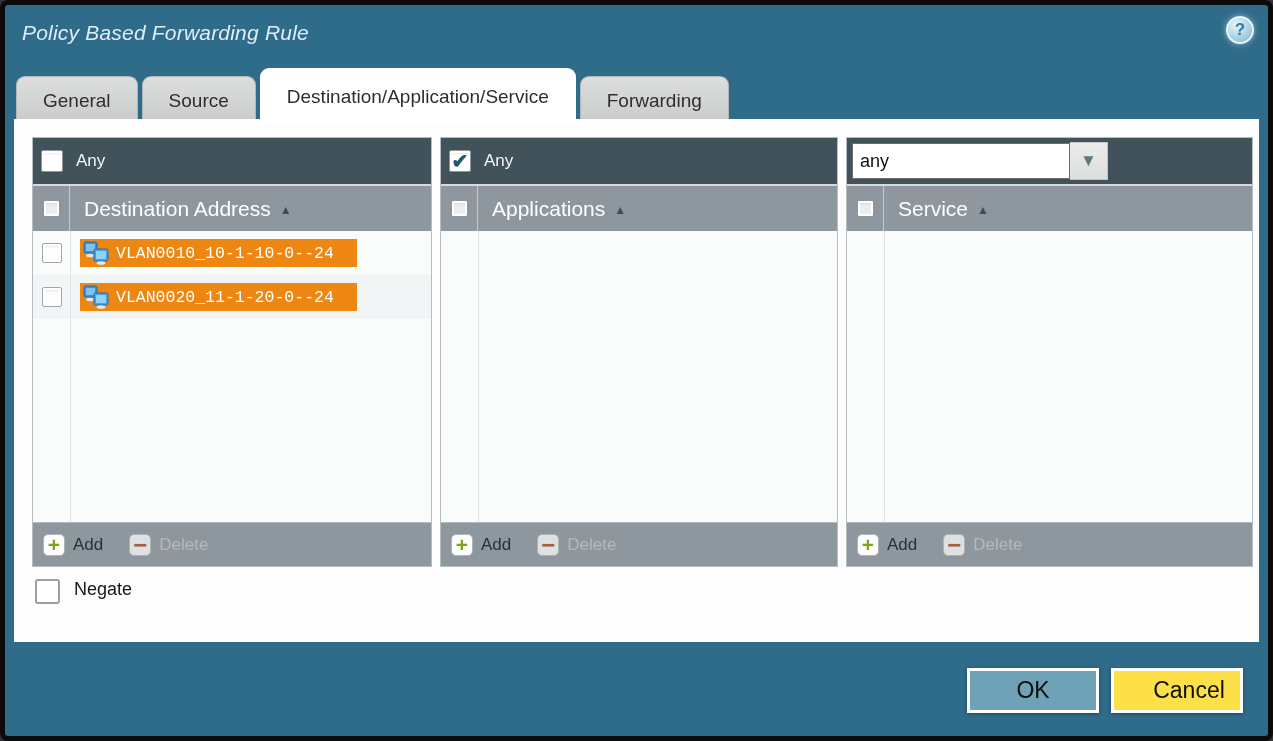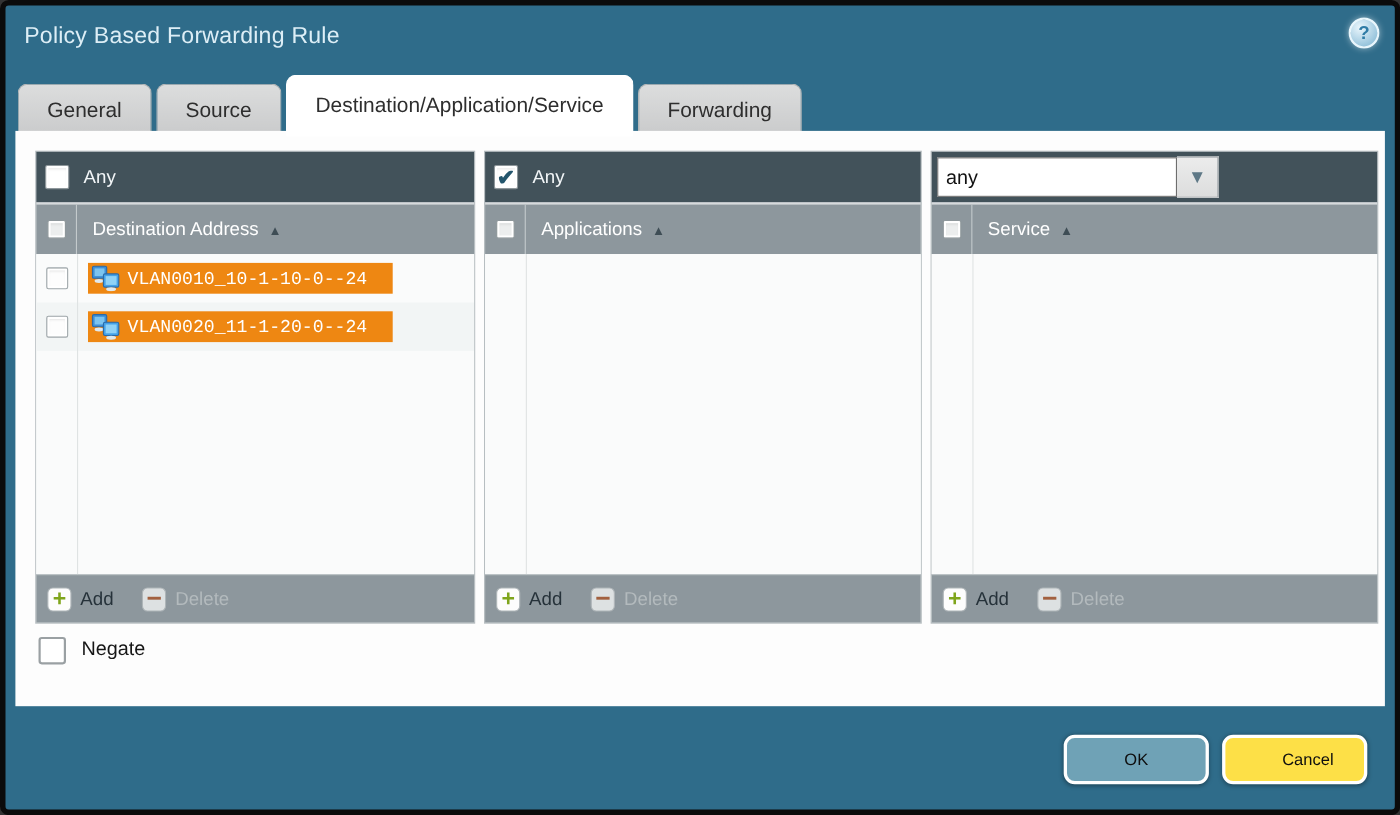--- a/index.html
+++ b/index.html
@@ -7,21 +7,21 @@
   body { font-family:"Liberation Sans", sans-serif; }
 
   .dialog {
     position:relative; width:1273px; height:741px;
     background:#2F6C8A;
     border:5px solid #0b0b0b; border-radius:8px;
     overflow:hidden;
   }
 
   
-  .title { position:absolute; left:17px; top:16px; color:#ddeef6; font-size:21px; letter-spacing:.2px; }
+  .title { position:absolute; left:17px; top:16px; color:#ddeef6; font-size:21px; letter-spacing:.2px;font-style:italic; }
   .help {
     position:absolute; right:14px; top:11px; width:28px; height:28px;
     border-radius:50%; background:radial-gradient(circle at 35% 30%, #eaf6fc, #9cc7de 70%, #7fb2cd);
     border:2px solid #e9f6fc; color:#2f7ca6; font-weight:bold; font-size:17px;
     display:flex; align-items:center; justify-content:center; cursor:pointer;
     box-shadow:0 0 6px rgba(255,255,255,.5);
   }
 
   
   .tabs { position:absolute; left:11px; top:63px; height:56px; display:flex; align-items:flex-end; gap:4px; }
@@ -46,21 +46,21 @@
 
   .cb { background:#fff; border:1px solid #8e979b; box-shadow:inset 0 0 0 2px #fff, inset 0 2px 3px rgba(0,0,0,.18); cursor:pointer;
         display:flex; align-items:center; justify-content:center; color:transparent; }
   .cb-lg { width:22px; height:22px; border-radius:2px; font-size:20px; }
   .cb[data-checked="true"] { color:#24566d; font-weight:bold; }
   .cb-sm { width:17px; height:17px; background:#eceeee; border-radius:2px; }
   .cb-row { width:20px; height:20px; border-radius:2px; background:#fdfdfd; border:1px solid #9fa7aa; }
 
   .col-header { height:47px; background:#8D979D; border-top:2px solid #d6dadc; display:flex; align-items:center; flex:0 0 auto; }
   .cb-col { width:37px; height:100%; display:flex; align-items:center; justify-content:center; border-right:1px solid #c4cacc; flex:0 0 auto; }
-  .col-label { color:#fff; font-size:17px; margin-left:14px; }
+  .col-label { color:#fff; font-size:21px; margin-left:14px; }
   .sort-arrow { color:#3E4D55; font-size:12px; margin-left:9px; padding-top:2px; }
 
   .list { flex:1 1 auto; position:relative; background:#fafbfb; overflow:hidden; }
   .list .cb-line { position:absolute; left:37px; top:0; bottom:0; width:1px; background:#dfe3e3; }
   .row { height:44px; display:flex; align-items:center;font-family:Liberation Mono, monospace; }
   .row.alt { background:#f2f5f5; }
   .row-cb-cell { width:37px; height:100%; display:flex; align-items:center; justify-content:center; flex:0 0 auto; }
   .chip {
     margin-left:10px; width:277px; height:28px; background:#EE8712;
     display:flex; align-items:center; padding:0 8px 0 3px; cursor:pointer;
@@ -86,22 +86,22 @@
             display:flex; align-items:center; justify-content:center; cursor:pointer; color:#5E7886; font-size:17px; }
 
   
   .negate-row { position:absolute; left:21px; top:460px; display:flex; gap:14px; }
   .negate-cb { width:25px; height:25px; background:#fff; border:2px solid #9aa0a3; border-radius:3px; cursor:pointer;
                display:flex; align-items:center; justify-content:center; color:transparent; }
   .negate-label { font-size:18px; color:#161616; }
 
   
   .btn {
-    position:absolute; top:663px; width:132px; height:45px; border-radius:10px;
-    border:3px solid #fff; font-size:15px; color:#0e0e0e; cursor:pointer;
+    position:absolute; top:663px; width:132px; height:45px; border-radius:0;
+    border:3px solid #fff; font-size:23px; color:#0e0e0e; cursor:pointer;
     display:flex; align-items:center; justify-content:center;
     box-shadow:0 1px 4px rgba(0,0,0,.35); font-family:"Liberation Sans", sans-serif;
   }
   .btn-ok { right:169px; background:#6FA2B6; }
   .btn-cancel { right:25px; background:#fde047;padding-left:24px; }
 </style>
 </head>
 <body>
 
 <div class="dialog">

